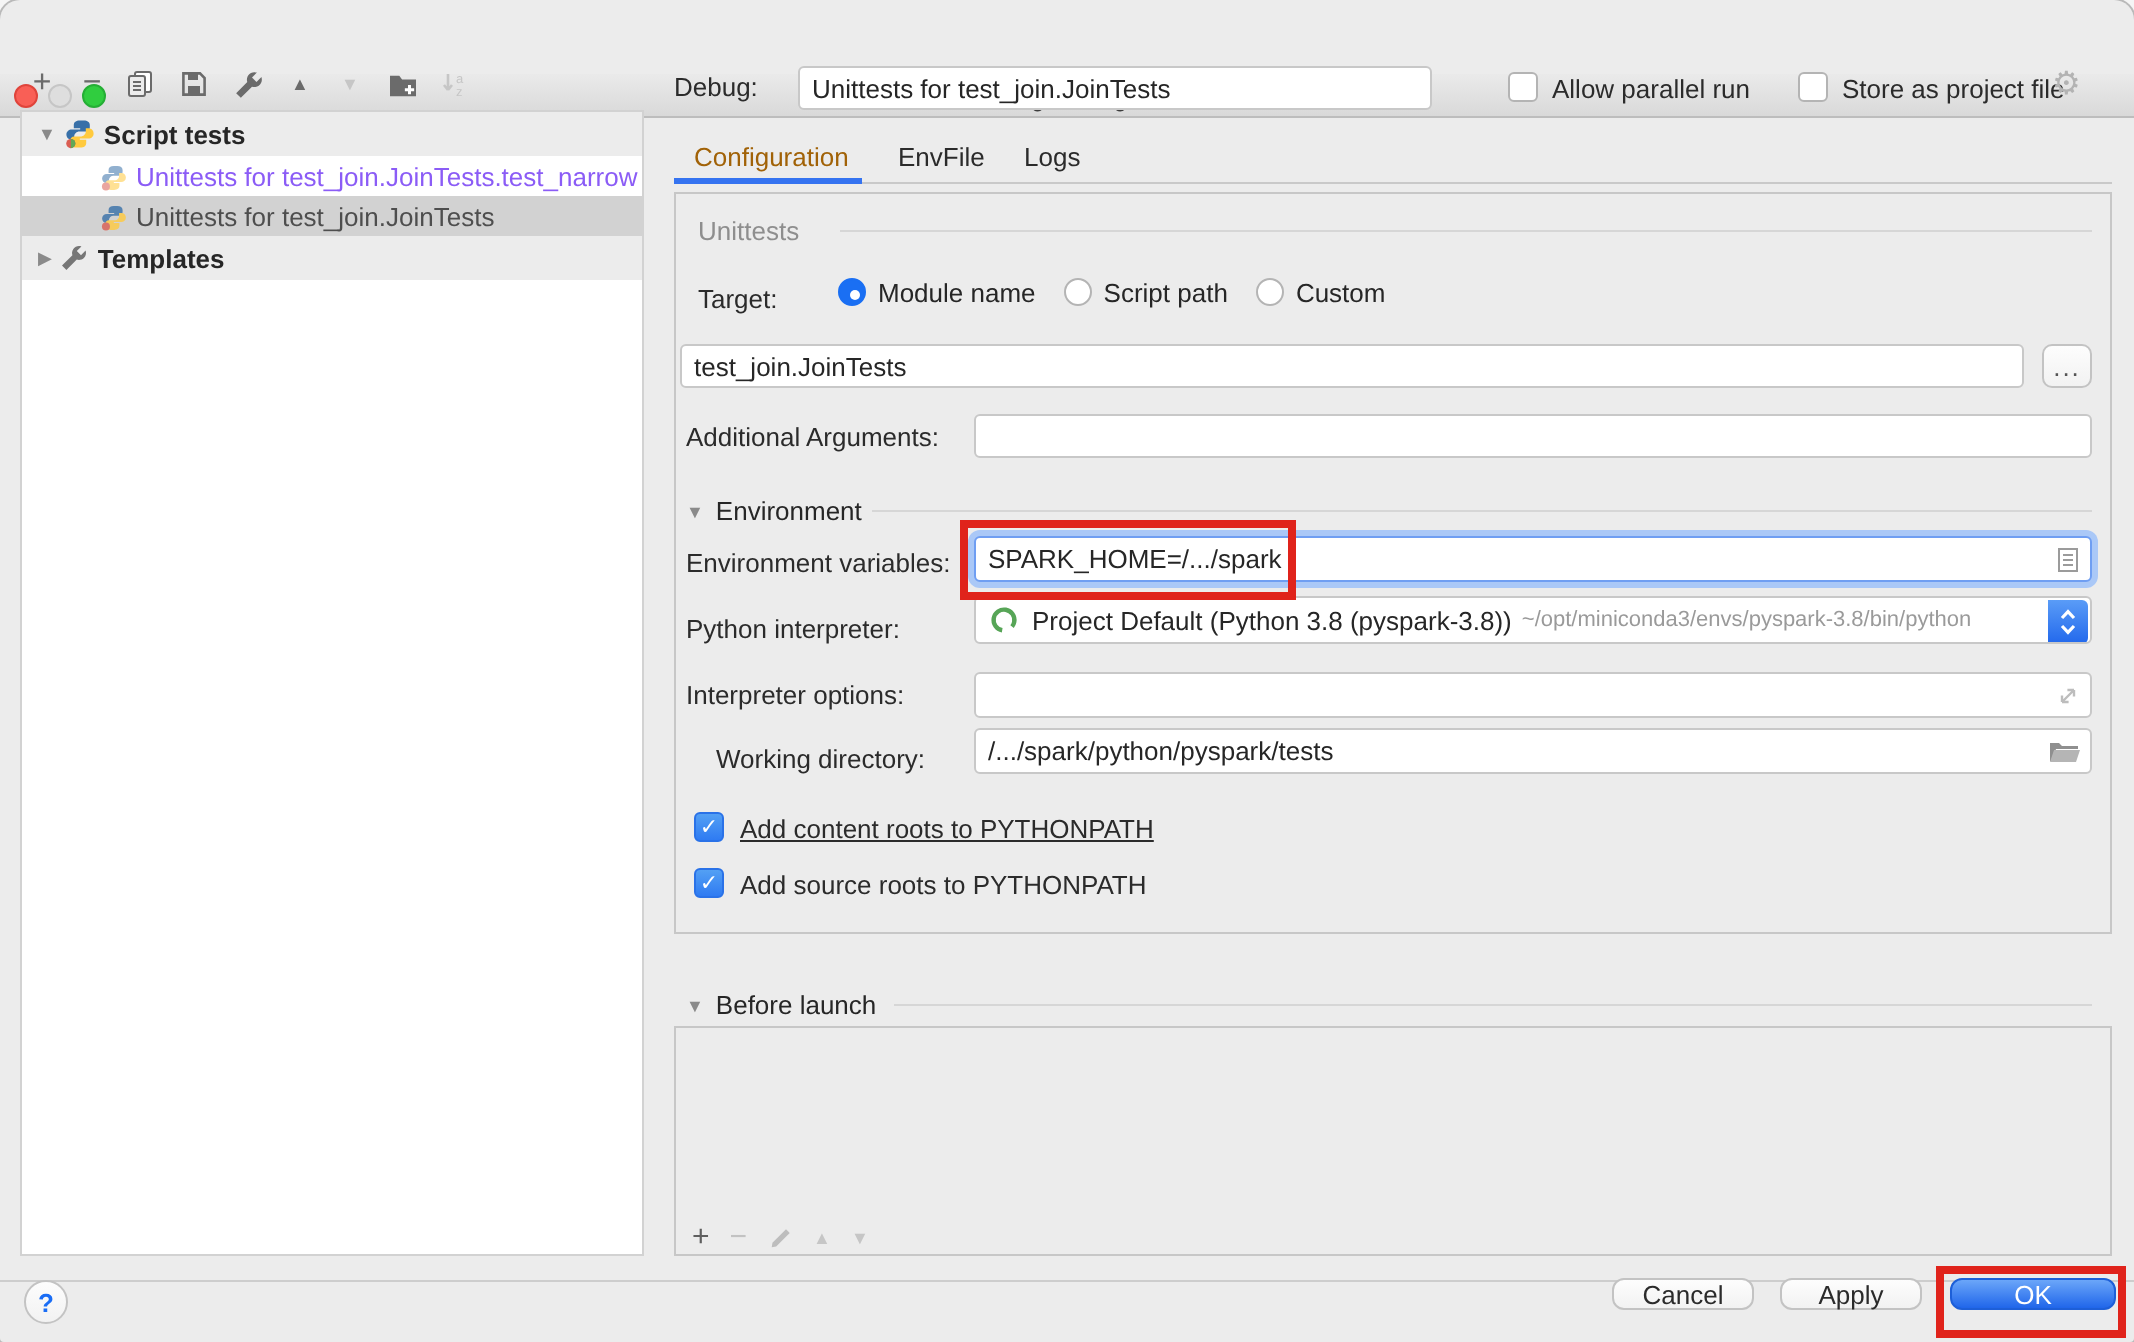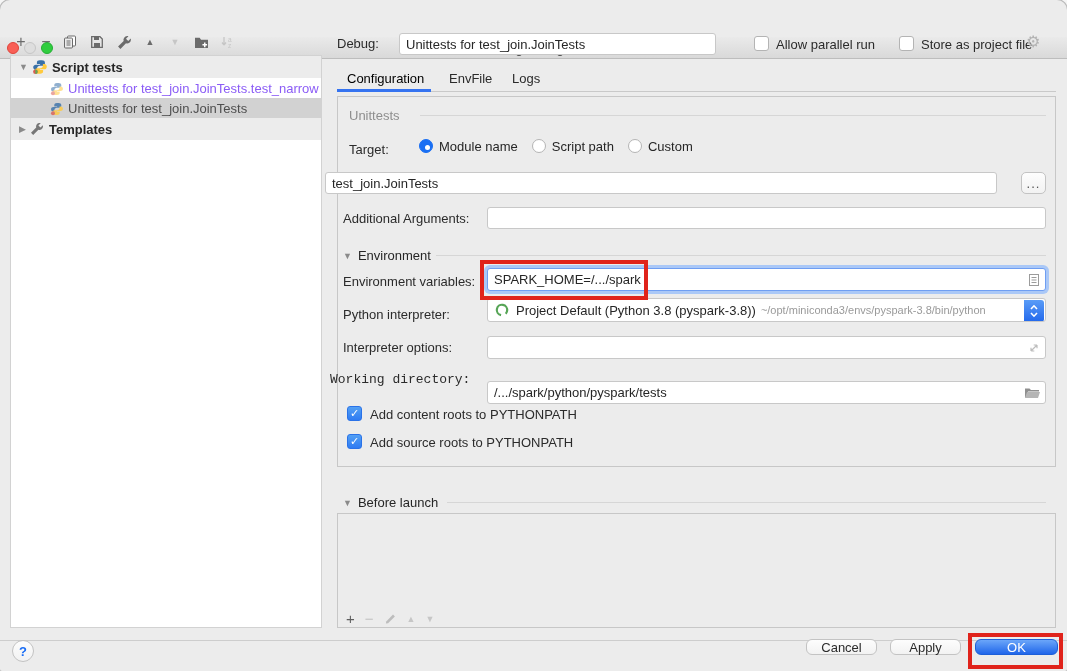--- a/index.html
+++ b/index.html
@@ -138,42 +138,42 @@
   <div class="label" style="left:337px;top:36px;">Debug:</div>
   <div class="field" style="left:399px;top:33px;width:317px;height:22px;">
     <span>Unittests for test_join.JoinTests</span>
   </div>
   <div class="cbox" style="left:754px;top:36px;"></div>
   <div class="label" style="left:776px;top:37px;">Allow parallel run</div>
   <div class="cbox" style="left:899px;top:36px;"></div>
   <div class="label" style="left:921px;top:37px;">Store as project file</div>
   <div class="abs" style="left:1026px;top:32px;color:#b3b3b3;font-size:16px;">⚙</div>
 
-  <div class="label" style="left:347px;top:71px;color:#000000;">Configuration</div>
+  <div class="label" style="left:347px;top:71px;color:#a16207;">Configuration</div>
   <div class="label" style="left:449px;top:71px;">EnvFile</div>
   <div class="label" style="left:512px;top:71px;">Logs</div>
   <div class="hline" style="left:337px;top:91px;width:719px;background:#c9c9c9;"></div>
   <div class="tabs-underline" style="left:337px;top:89px;width:94px;"></div>
 
   <div class="panel" style="left:337px;top:96px;width:719px;height:371px;"></div>
 
   <div class="label gray" style="left:349px;top:108px;">Unittests</div>
   <div class="hline" style="left:420px;top:115px;width:626px;"></div>
 
   <div class="label" style="left:349px;top:142px;">Target:</div>
   <div class="abs" style="left:419px;top:139px;display:flex;align-items:flex-start;gap:6px;">
     <span class="radio on"></span>
     <span>Module name</span>
     <span class="radio" style="margin-left:8px;"></span>
     <span>Script path</span>
     <span class="radio" style="margin-left:8px;"></span>
     <span>Custom</span>
   </div>
 
-  <div class="field" style="left:325px;top:172px;width:672px;height:22px;">
+  <div class="field" style="left:340px;top:172px;width:672px;height:22px;">
     <span>test_join.JoinTests</span>
   </div>
   <div class="btn" style="left:1021px;top:172px;width:25px;height:22px;border-radius:5px;">
     <span style="letter-spacing:1px;color:#555;">...</span>
   </div>
 
   <div class="label" style="left:343px;top:211px;">Additional Arguments:</div>
   <div class="field" style="left:487px;top:207px;width:559px;height:22px;">
     <span></span>
   </div>
@@ -213,35 +213,35 @@
   <div class="label" style="left:343px;top:340px;">Interpreter options:</div>
   <div class="field" style="left:487px;top:336px;width:559px;height:23px;">
     <span></span>
     <span class="ficon">
       <svg width="12" height="12" viewBox="0 0 12 12">
           <path stroke="#bdbdbd" stroke-width="1.2" fill="none" d="M3 9 9 3M9 3v3.3M9 3H5.7M3 9V5.7M3 9h3.3"></path>
         </svg>
     </span>
   </div>
 
-  <div class="label" style="left:330px;top:372px;font-family:Liberation Mono, monospace;">Working directory:</div>
-  <div class="field" style="left:487px;top:381px;width:559px;height:23px;">
+  <div class="label" style="left:358px;top:372px;">Working directory:</div>
+  <div class="field" style="left:487px;top:364px;width:559px;height:23px;">
     <span>/.../spark/python/pyspark/tests</span>
     <span class="ficon">
       <svg width="16" height="13" viewBox="0 0 16 13">
           <path fill="#8f8f8f" d="M1 2h4.5L7 3.5h8V5H4L2 11H1z"></path>
           <path fill="#b5b5b5" d="M3 5.5h13l-2 6H1z"></path>
         </svg>
     </span>
   </div>
 
   <div class="cbox on" style="left:347px;top:406px;">
       <span>✓</span>
     </div>
-  <div class="label" style="left:370px;top:407px;">Add content roots to PYTHONPATH</div>
+  <div class="label" style="left:370px;top:407px;text-decoration:underline;">Add content roots to PYTHONPATH</div>
   <div class="cbox on" style="left:347px;top:434px;">
       <span>✓</span>
     </div>
   <div class="label" style="left:370px;top:435px;">Add source roots to PYTHONPATH</div>
 
   <div class="abs" style="left:343px;top:495px;display:flex;align-items:center;gap:6px;">
     <span class="tri">▼</span>
     <span>Before launch</span>
   </div>
   <div class="hline" style="left:447px;top:502px;width:599px;"></div>

